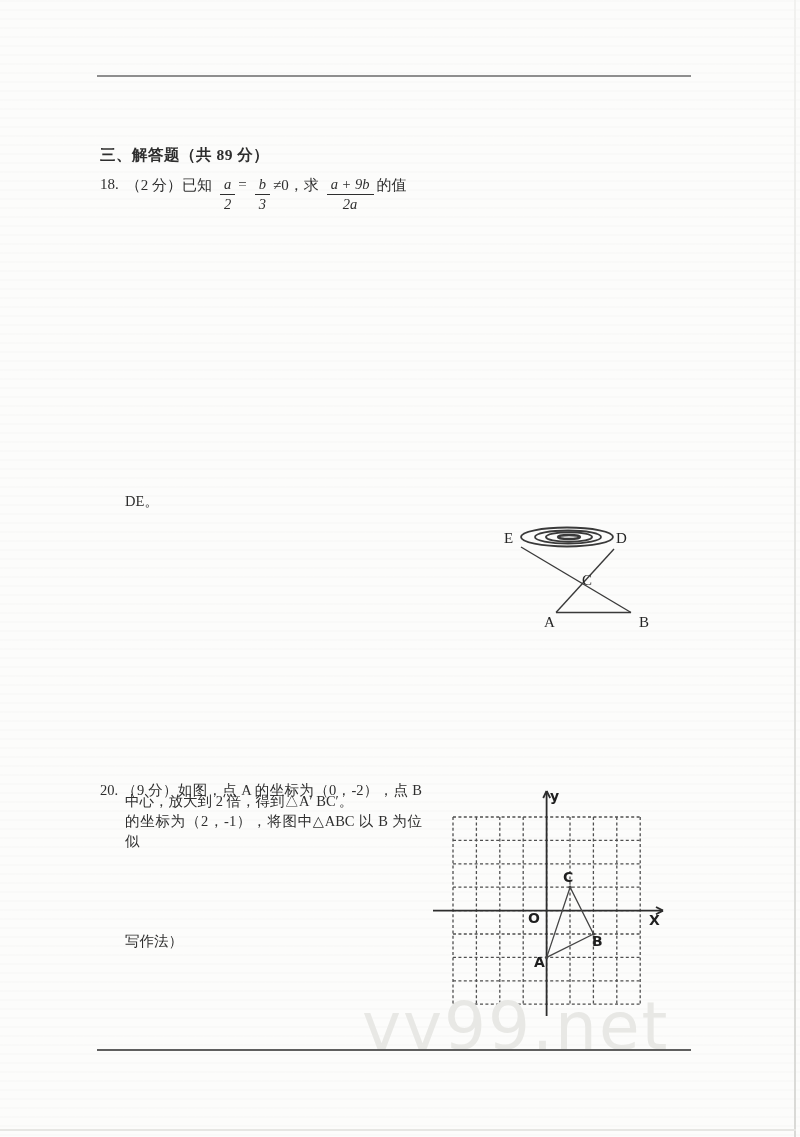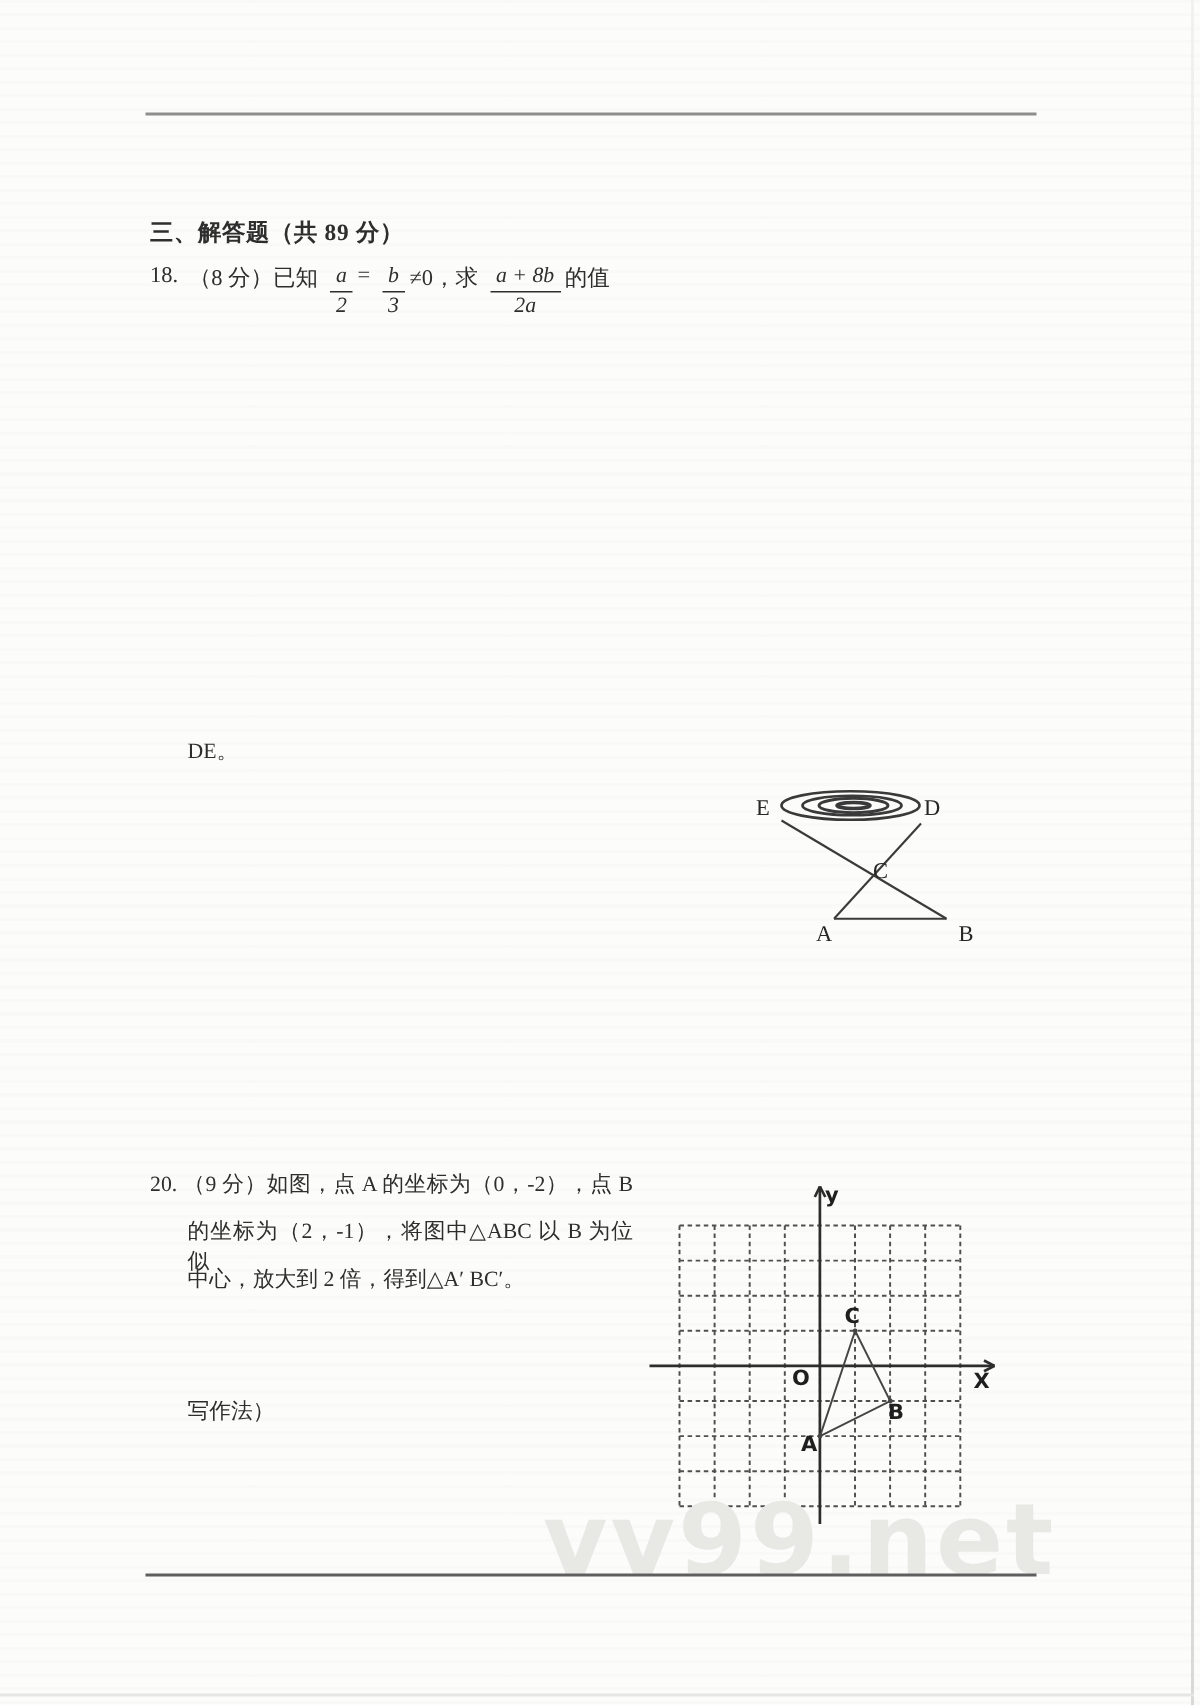--- a/index.html
+++ b/index.html
@@ -21,61 +21,61 @@
           font-size:14.5px; line-height:1.15; margin:0 5px; }
   .frac .num { border-bottom:1.3px solid #2e2e2e; padding:0 4px 1px 4px; }
   .frac .den { padding-top:1px; }
   .line { position:absolute; font-size:14.5px; line-height:1.35; }
   .just { text-align:justify; text-align-last:justify; }
   .q19-l1 { left:100px; top:440px; width:596px; }
   .q19-l2 { left:125px; top:466px; width:571px; }
   .q19-l3 { left:125px; top:492px; }
   .q20-l1 { left:100px; top:781px; width:322px; }
   .q20-l2 { left:125px; top:812px; width:297px; }
-  .q20-l3 { left:125px; top:844px; }
+  .q20-l3 { left:125px; top:792px;font-family:Liberation Serif, serif; }
   .q20-l4 { left:125px; top:875px; width:297px; }
   .q20-l5 { left:125px; top:907px;margin-top:25px; }
   .q20-l6 { left:125px; top:938px; }
   .fig19 { position:absolute; left:495px; top:518px; }
   .fig20 { position:absolute; left:430px; top:783px; }
   .fig-label { font-family:"Liberation Serif","DejaVu Serif",serif; font-size:15px; fill:#262626; }
   .grid-label { font-family:"DejaVu Sans","Liberation Sans",sans-serif; font-size:14px; font-weight:bold; fill:#1f1f1f; }
   .watermark {
     position:absolute; left:362px; top:988px; z-index:2;
     font-family:"DejaVu Sans","Liberation Sans",sans-serif;
-    font-weight:bold; font-size:66px; letter-spacing:2px; color:#e8e8e5;
+    font-weight:normal; font-size:66px; letter-spacing:2px; color:#e8e8e5;
   }
   .page-edge-right { position:absolute; left:794px; top:0; width:2px; height:1137px;
     background:linear-gradient(180deg,#f1f1ef,#d9d9d6); }
   .page-edge-bottom { position:absolute; left:0; top:1129px; width:796px; height:2px; background:#e6e6e3; }
 </style>
 </head>
 <body>
 
 <div class="page">
 
   <div class="rule top-rule"></div>
 
   <div class="section-header">三、解答题（共 89 分）</div>
 
   <div class="q18">
     <span class="qnum">18.</span>
-    <span>（8 分）已知</span>
+    <span>（2 分）已知</span>
     <span class="frac">
       <span class="num">a</span>
       <span class="den">2</span>
     </span>
     <span>=</span>
     <span class="frac">
       <span class="num">b</span>
       <span class="den">3</span>
     </span>
     <span>≠0，求</span>
     <span class="frac">
-      <span class="num">a + 8b</span>
+      <span class="num">a + 9b</span>
       <span class="den">2a</span>
     </span>
     <span>的值</span>
   </div>
 
   <div class="line q19-l3">DE。</div>
 
   <svg class="fig19" width="170" height="115" viewBox="0 0 170 115">
     <g stroke="#3a3a3a" fill="none">
       <ellipse cx="72" cy="19" rx="46" ry="9.5" stroke-width="1.8"></ellipse>

